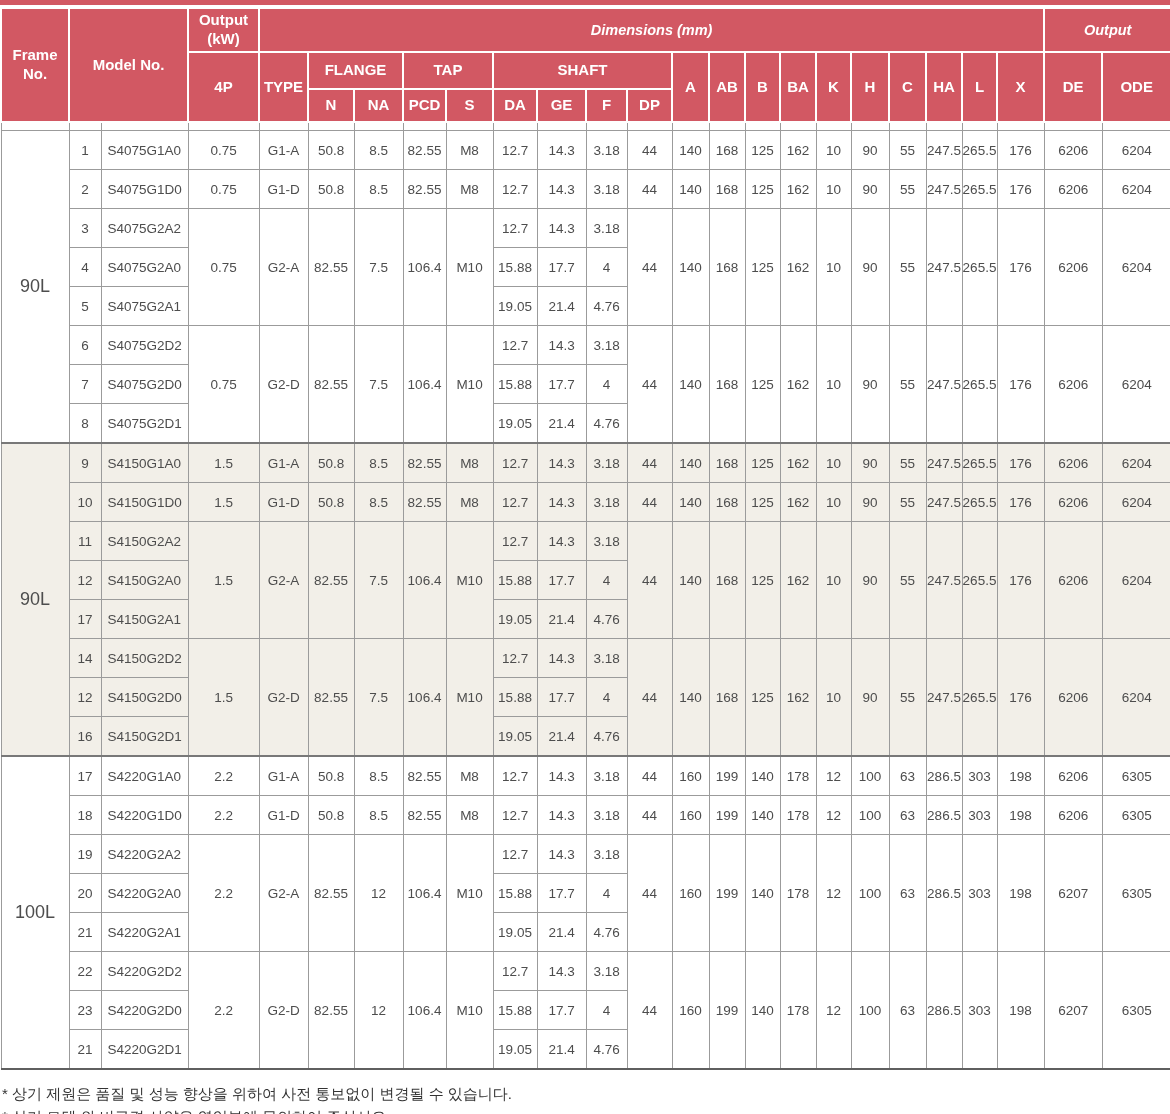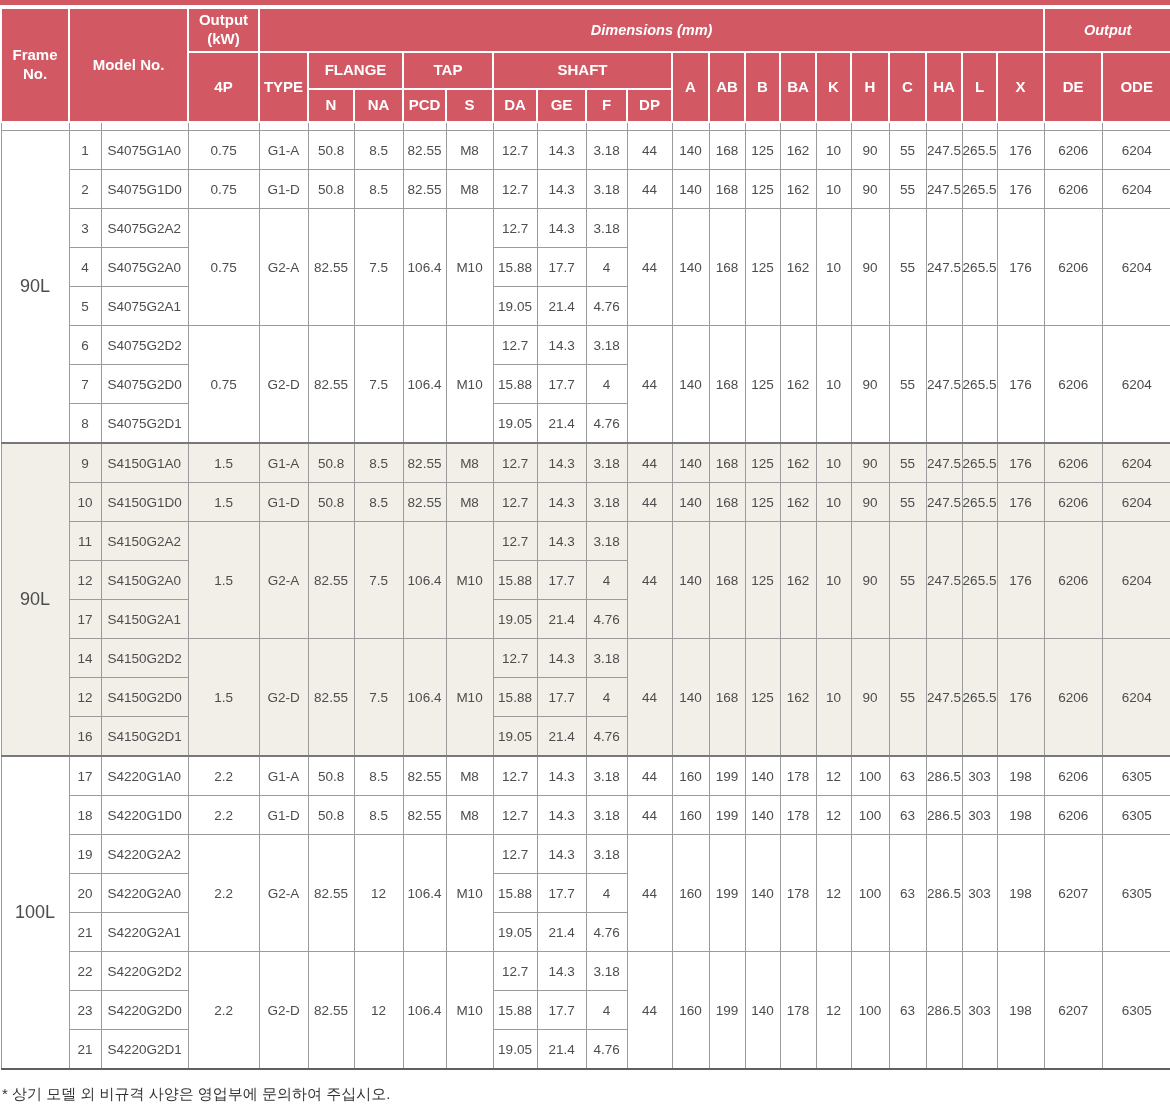--- a/index.html
+++ b/index.html
@@ -529,15 +529,16 @@
           <td class="num">21</td>
           <td class="model">S4220G2D1</td>
           <td>19.05</td>
           <td>21.4</td>
           <td>4.76</td>
         </tr>
       </tbody>
   </table>
 
   <div class="notes">
+    <div>* 상기 제원은 품질 및 성능 향상을 위하여 사전 통보없이 변경될 수 있습니다.</div>
     <div>* 상기 모델 외 비규격 사양은 영업부에 문의하여 주십시오.</div>
   </div>
 </div>
 
 </body></html>

